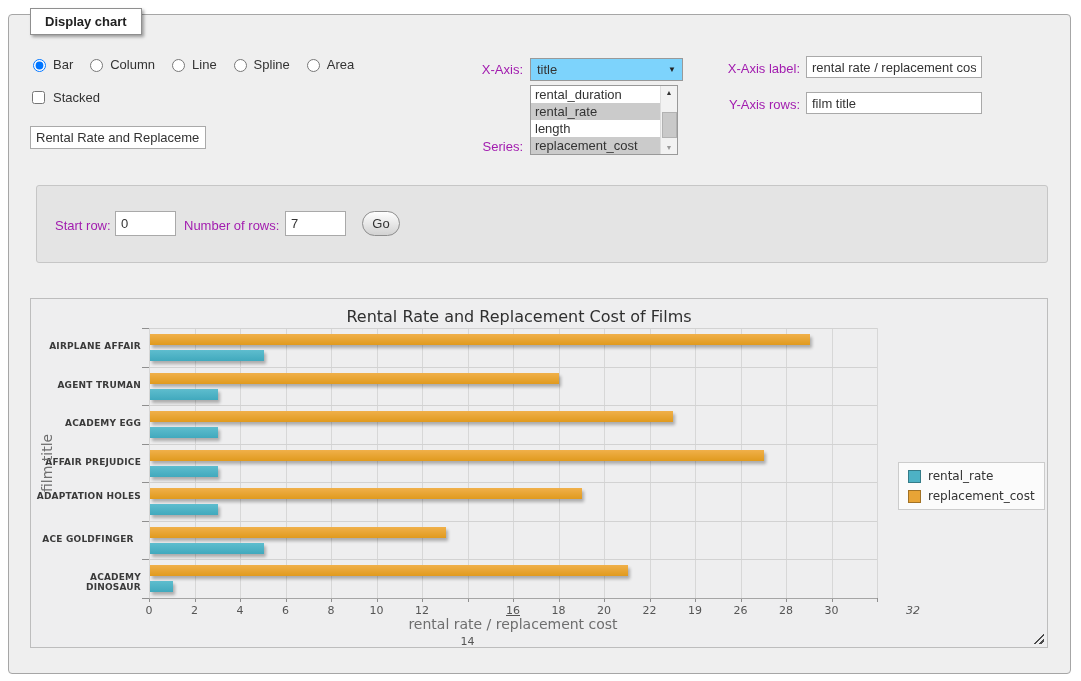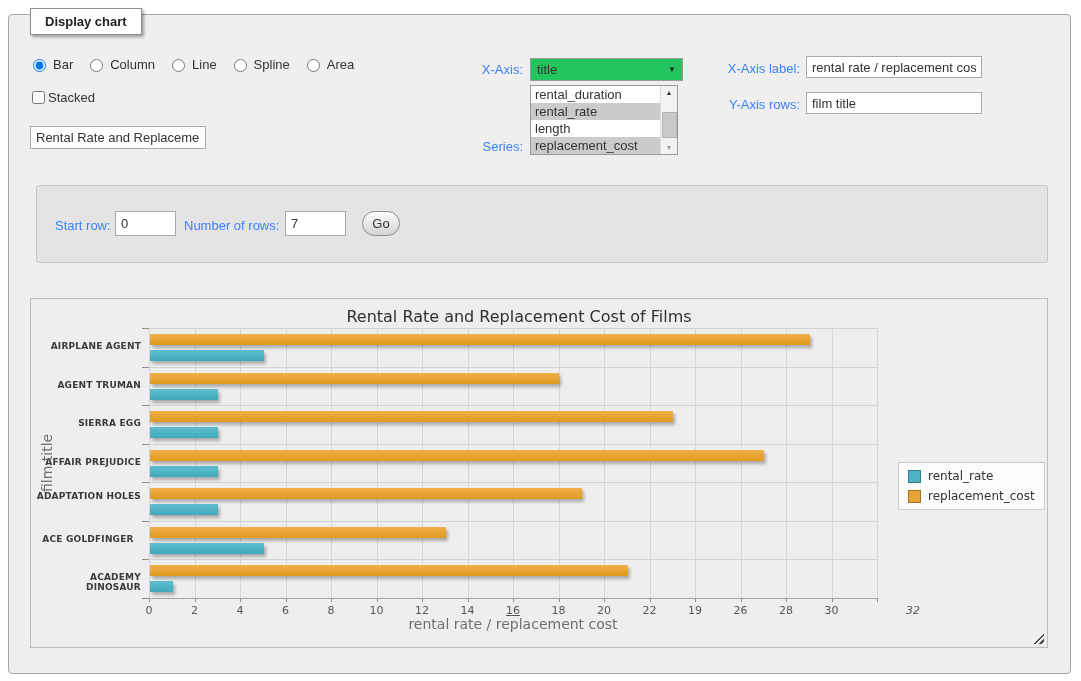--- a/index.html
+++ b/index.html
@@ -7,28 +7,28 @@
   .abs{position:absolute;}
   
   .fieldset{left:8px;top:14px;width:1061px;height:658px;background:#efefef;
     border:1px solid #a6a6a6;border-radius:4px;}
   .legend-tab{left:30px;top:8px;background:#fff;border:1px solid #8f8f8f;
     padding:5px 14px;font-weight:bold;font-size:13px;color:#222;
     box-shadow:2px 2px 3px rgba(0,0,0,.35);z-index:5;}
   
   .radio-row{left:28px;top:56px;display:flex;align-items:center;gap:12px;}
   .radio-row label{display:flex;align-items:center;gap:4px;cursor:default;}
-  .check-row{left:28px;top:88px;display:flex;align-items:center;}
+  .check-row{left:28px;top:88px;display:flex;align-items:center;gap:5px;}
   input[type=text]{border:1px solid #a9a9a9;background:#fff;font-family:"Liberation Sans",sans-serif;
     font-size:13px;padding:2px 5px;box-sizing:border-box;color:#333;}
   .title-input{left:30px;top:126px;width:176px;height:23px;}
-  .cap{color:#3b82f6;}
+  .cap{color:#a21caf;}
   .cap-xaxis{left:420px;top:62px;width:103px;text-align:right;}
   .cap-series{left:420px;top:139px;width:103px;text-align:right;}
-  .fake-select{left:530px;top:58px;width:153px;height:23px;background:#22c55e;
+  .fake-select{left:530px;top:58px;width:153px;height:23px;background:#7dd3fc;
     border:1px solid #999;box-sizing:border-box;display:flex;align-items:center;
     padding:0 6px;justify-content:space-between;}
   .fake-select .arrow{font-size:8px;color:#222;}
   .series-list{left:530px;top:85px;width:148px;height:70px;background:#fff;
     border:1px solid #999;box-sizing:border-box;overflow:hidden;}
   .series-list .opt{height:17px;line-height:17px;padding-left:4px;margin-right:16px;white-space:nowrap;}
   .series-list .opt.sel{background:#cbcbcb;}
   .sb{position:absolute;right:0;top:0;width:16px;height:100%;background:#f2f2f2;border-left:1px solid #ddd;}
   .sb .up,.sb .dn{position:absolute;left:0;width:16px;height:13px;text-align:center;font-size:7px;line-height:13px;}
   .sb .up{top:0;color:#333;}
@@ -161,21 +161,21 @@
       <div class="xtickmark" style="left: 182px;"></div>
       <div class="xtick-label" style="left: 162px;">8</div>
       <div class="vgrid" style="left: 227.5px;"></div>
       <div class="xtickmark" style="left: 227.5px;"></div>
       <div class="xtick-label" style="left: 207.5px;">10</div>
       <div class="vgrid" style="left: 273px;"></div>
       <div class="xtickmark" style="left: 273px;"></div>
       <div class="xtick-label" style="left: 253px;">12</div>
       <div class="vgrid" style="left: 318.5px;"></div>
       <div class="xtickmark" style="left: 318.5px;"></div>
-      <div class="xtick-label" style="left: 298.5px;">14</div>
+      <div class="xtick-label" style="left: 298.5px; margin-top: 31px;">14</div>
       <div class="vgrid" style="left: 364px;"></div>
       <div class="xtickmark" style="left: 364px;"></div>
       <div class="xtick-label" style="left: 344px; text-decoration: underline;">16</div>
       <div class="vgrid" style="left: 409.5px;"></div>
       <div class="xtickmark" style="left: 409.5px;"></div>
       <div class="xtick-label" style="left: 389.5px;">18</div>
       <div class="vgrid" style="left: 455px;"></div>
       <div class="xtickmark" style="left: 455px;"></div>
       <div class="xtick-label" style="left: 435px;">20</div>
       <div class="vgrid" style="left: 500.5px;"></div>
@@ -205,27 +205,27 @@
       <div class="hgrid" style="top: 115.714px;"></div>
       <div class="ytickmark" style="top: 115.714px;"></div>
       <div class="hgrid" style="top: 154.286px;"></div>
       <div class="ytickmark" style="top: 154.286px;"></div>
       <div class="hgrid" style="top: 192.857px;"></div>
       <div class="ytickmark" style="top: 192.857px;"></div>
       <div class="hgrid" style="top: 231.429px;"></div>
       <div class="ytickmark" style="top: 231.429px;"></div>
       <div class="ytickmark" style="top: 270px;"></div>
       <div class="axis-x"></div>
-      <div class="cat-label" style="top: 13px;">AIRPLANE AGENT</div>
+      <div class="cat-label" style="top: 13px;">AIRPLANE AFFAIR</div>
       <div class="bar" style="top: 6px; left: 1px; width: 659.522px; background: linear-gradient(rgb(240, 176, 74), rgb(224, 154, 30));"></div>
       <div class="bar" style="top: 22px; left: 1px; width: 113.522px; background: linear-gradient(rgb(94, 189, 206), rgb(65, 169, 189));"></div>
       <div class="cat-label" style="top: 51.5714px;">AGENT TRUMAN</div>
       <div class="bar" style="top: 44.5714px; left: 1px; width: 409.272px; background: linear-gradient(rgb(240, 176, 74), rgb(224, 154, 30));"></div>
       <div class="bar" style="top: 60.5714px; left: 1px; width: 68.0225px; background: linear-gradient(rgb(94, 189, 206), rgb(65, 169, 189));"></div>
-      <div class="cat-label" style="top: 90.1429px;">SIERRA EGG</div>
+      <div class="cat-label" style="top: 90.1429px;">ACADEMY EGG</div>
       <div class="bar" style="top: 83.1429px; left: 1px; width: 523.022px; background: linear-gradient(rgb(240, 176, 74), rgb(224, 154, 30));"></div>
       <div class="bar" style="top: 99.1429px; left: 1px; width: 68.0225px; background: linear-gradient(rgb(94, 189, 206), rgb(65, 169, 189));"></div>
       <div class="cat-label" style="top: 128.714px;">AFFAIR PREJUDICE</div>
       <div class="bar" style="top: 121.714px; left: 1px; width: 614.022px; background: linear-gradient(rgb(240, 176, 74), rgb(224, 154, 30));"></div>
       <div class="bar" style="top: 137.714px; left: 1px; width: 68.0225px; background: linear-gradient(rgb(94, 189, 206), rgb(65, 169, 189));"></div>
       <div class="cat-label" style="top: 163px;">ADAPTATION HOLES</div>
       <div class="bar" style="top: 160.286px; left: 1px; width: 432.022px; background: linear-gradient(rgb(240, 176, 74), rgb(224, 154, 30));"></div>
       <div class="bar" style="top: 176.286px; left: 1px; width: 68.0225px; background: linear-gradient(rgb(94, 189, 206), rgb(65, 169, 189));"></div>
       <div class="cat-label" style="top: 205.857px; text-align: center;">ACE GOLDFINGER</div>
       <div class="bar" style="top: 198.857px; left: 1px; width: 295.522px; background: linear-gradient(rgb(240, 176, 74), rgb(224, 154, 30));"></div>

